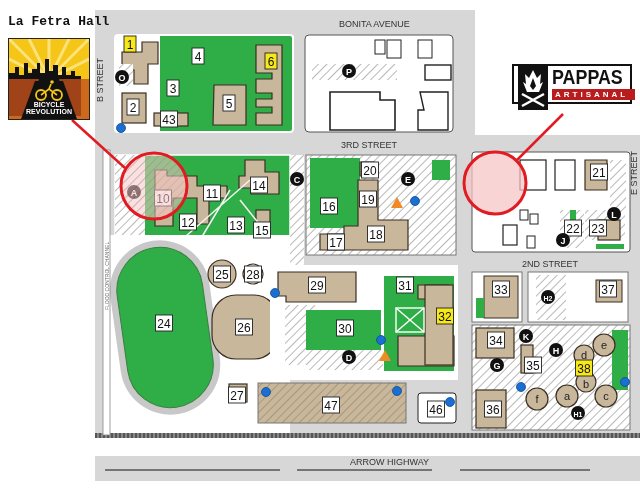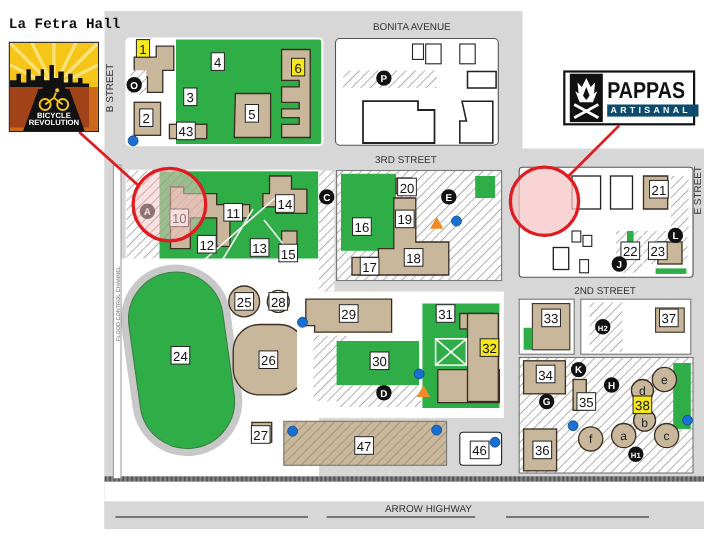--- a/index.html
+++ b/index.html
@@ -1,24 +1,24 @@
 <!DOCTYPE html>
 <html><head>
 <meta charset="utf-8">
 <style>
   html, body { margin: 0; padding: 0; background: #ffffff; }
   body { width: 640px; height: 492px; position: relative; overflow: hidden; font-family: "Liberation Sans", sans-serif; }
   #map-svg { position: absolute; left: 0; top: 0; width: 640px; height: 492px; }
   .callout-title { position: absolute; left: 8px; top: 14px; font-family: Liberation Mono, monospace; font-weight: bold; font-size: 13px; color: #111; }
   .bike-logo { position: absolute; left: 8px; top: 38px; width: 80px; height: 80px; overflow: hidden; border: 1px solid #222; }
-  .pappas-logo { position: absolute; left: 512px; top: 64px; width: 120px; height: 50px; background: #fff; border: 2px solid #111; box-sizing: border-box; display: flex; align-items: center; }
+  .pappas-logo { position: absolute; left: 512px; top: 64px; width: 120px; height: 40px; background: #fff; border: 2px solid #111; box-sizing: border-box; display: flex; align-items: flex-start; }
   .pappas-mark { width: 30px; height: 44px; margin-left: 4px; background: #111; position: relative; }
   .pappas-text { margin-left: 4px; display: flex; flex-direction: column; }
   .pappas-name { font-family: "Liberation Sans", sans-serif; font-weight: bold; font-size: 21px; line-height: 22px; color: #111; letter-spacing: 0px; transform: scaleX(0.85); transform-origin: left; }
-  .pappas-sub { background: #0c4a6e; color: #fff; font-size: 8px; letter-spacing: 3px; padding: 1px 3px; font-family: "Liberation Sans", sans-serif; font-weight: bold; margin-top: 1px; }
+  .pappas-sub { background: #b91c1c; color: #fff; font-size: 8px; letter-spacing: 3px; padding: 1px 3px; font-family: "Liberation Sans", sans-serif; font-weight: bold; margin-top: 1px; }
   .lbl { font-family: "Liberation Sans", sans-serif; }
 </style>
 </head>
 <body>
 
 <svg id="map-svg" viewBox="0 0 640 492" xmlns="http://www.w3.org/2000/svg">
   <defs>
     <pattern id="hatch" width="6" height="6" patternUnits="userSpaceOnUse" patternTransform="rotate(45)">
       <rect width="6" height="6" fill="#ffffff"></rect>
       <line x1="0" y1="0" x2="0" y2="6" stroke="#9a9a9a" stroke-width="1.4"></line>

